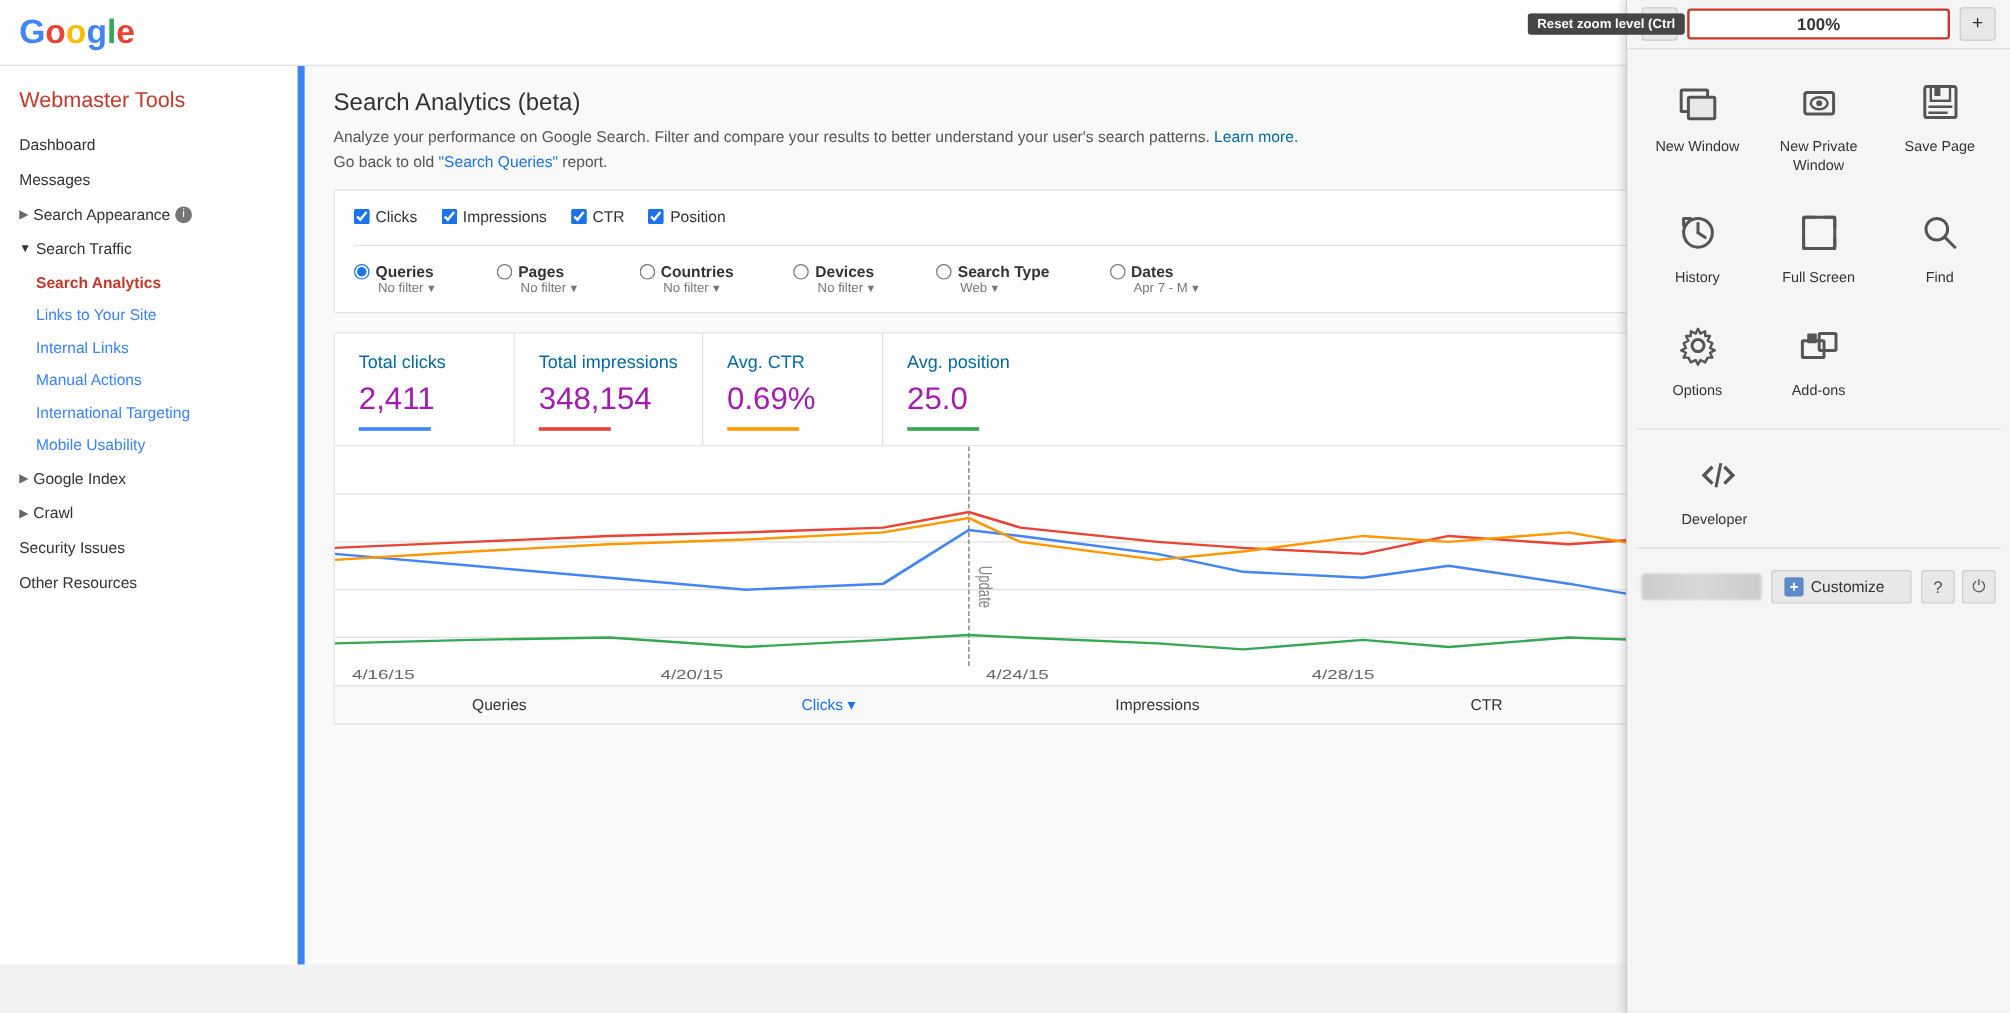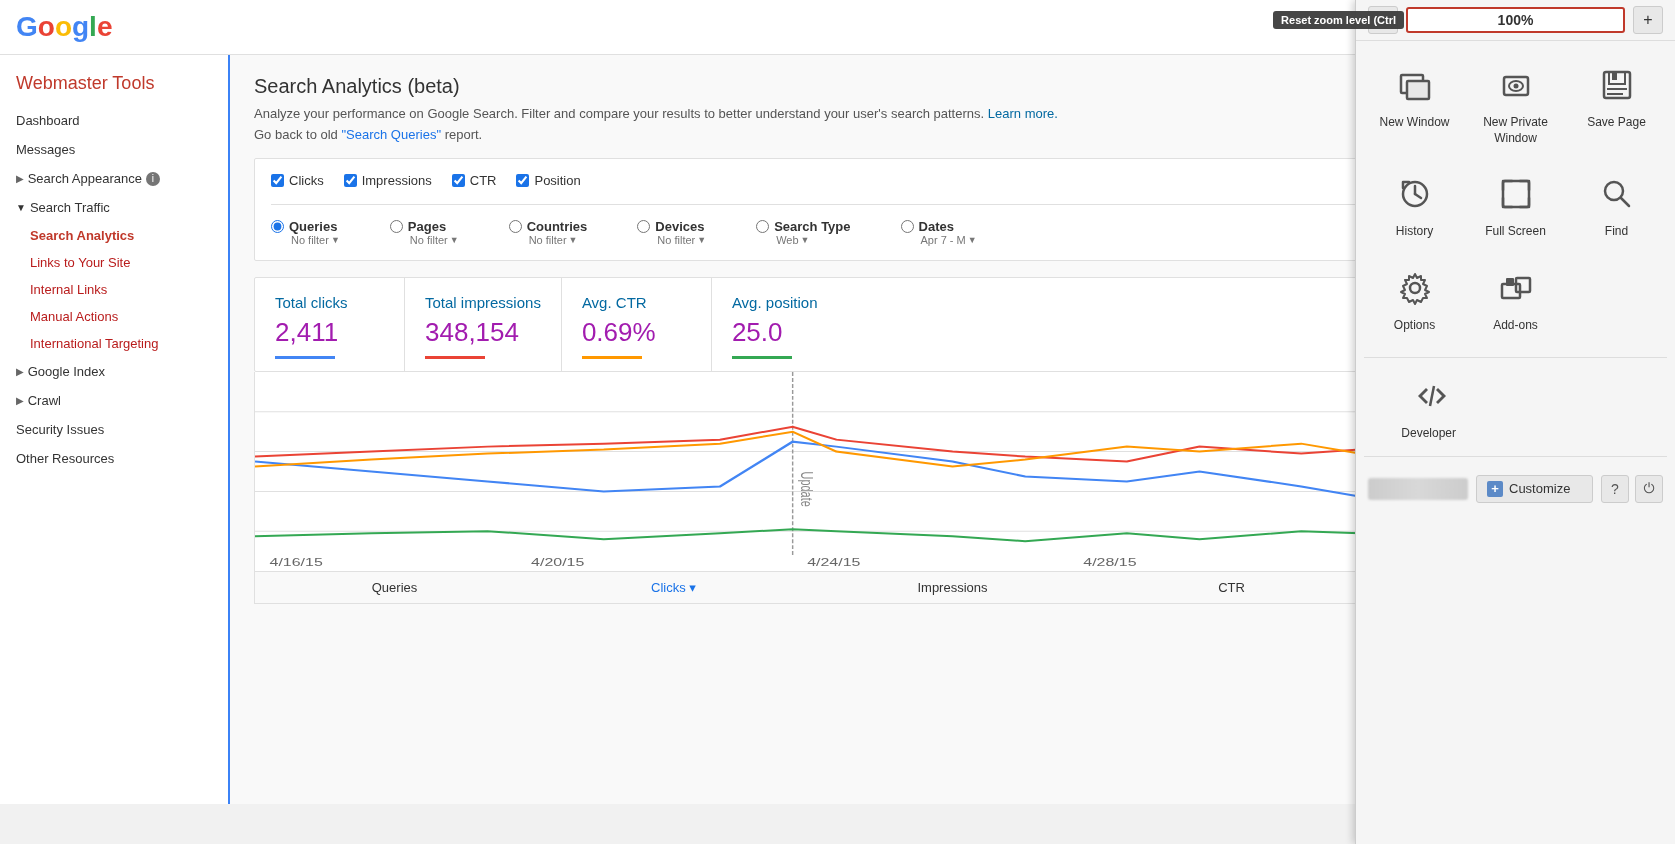--- a/index.html
+++ b/index.html
@@ -42,23 +42,23 @@
 
     
     .body-layout {
       display: flex;
       flex: 1;
       overflow: hidden;
     }
 
     
     .sidebar {
-      width: 230px;
+      width: 254px;
       background: #fff;
-      border-right: 2px solid #3b82f6;
+      border-right: 6px solid #3b82f6;
       padding: 10px 0;
       overflow-y: auto;
       flex-shrink: 0;
     }
     .sidebar-title {
       color: #c0392b;
       font-size: 18px;
       font-weight: normal;
       padding: 8px 16px 12px;
     }
@@ -76,21 +76,21 @@
       color: #333;
       cursor: pointer;
       font-size: 13px;
       display: flex;
       align-items: center;
       gap: 4px;
     }
     .sidebar-section-header.expanded { color: #333; }
     .sidebar-sub-item {
       padding: 6px 16px 6px 30px;
-      color: #b91c1c;
+      color: #3b82f6;
       cursor: pointer;
       font-size: 13px;
     }
     .sidebar-sub-item.active { color: #c0392b; font-weight: bold; }
     .arrow { font-size: 10px; color: #666; }
     .arrow-down { font-size: 10px; color: #333; }
     .info-icon {
       display: inline-block;
       width: 14px; height: 14px;
       background: #757575;
@@ -445,20 +445,23 @@
         <span>Links to Your Site</span>
       </div>
       <div class="sidebar-sub-item">
         <span>Internal Links</span>
       </div>
       <div class="sidebar-sub-item">
         <span>Manual Actions</span>
       </div>
       <div class="sidebar-sub-item">
         <span>International Targeting</span>
+      </div>
+      <div class="sidebar-sub-item">
+        <span>Mobile Usability</span>
       </div>
 
       <div class="sidebar-section-header">
         <span class="arrow">▶</span>
         <span>Google Index</span>
       </div>
 
       <div class="sidebar-section-header">
         <span class="arrow">▶</span>
         <span>Crawl</span>

